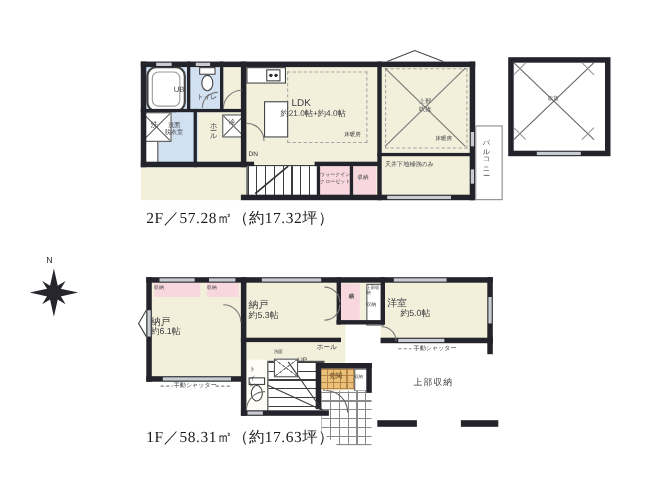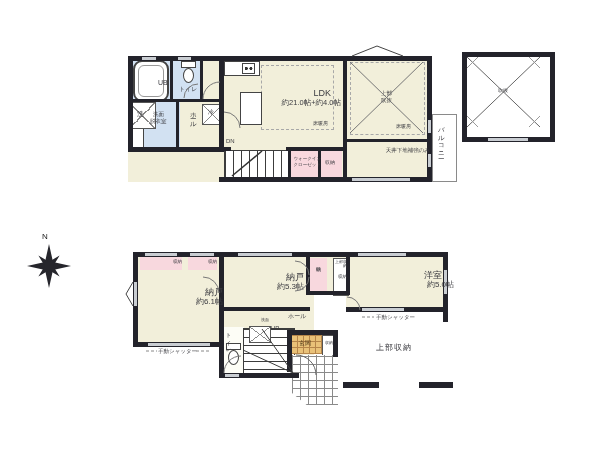--- a/index.html
+++ b/index.html
@@ -6,21 +6,21 @@
   .stage{position:relative;width:600px;height:449px;background:#ffffff;overflow:hidden;
          font-family:"Liberation Sans","DejaVu Sans",sans-serif;}
   .w{position:absolute;background:#23232b;}
   .win{position:absolute;background:#c9cdd2;}
   .room{position:absolute;}
   .cream{background:#f2efda;}
   .blue{background:#d2e1f2;}
   .pink{background:#f8d8de;}
   .whitebox{background:#ffffff;border:1px solid #555;}
   .lb{position:absolute;color:#3b3b40;white-space:nowrap;line-height:1.12;}
-  .lbc{text-align:right;white-space:normal;}
+  .lbc{text-align:left;white-space:normal;}
   .vert{writing-mode:vertical-rl;text-orientation:upright;letter-spacing:1px;}
   .cap{position:absolute;font-family:"Liberation Serif","DejaVu Serif",serif;font-size:14px;
        color:#17171a;letter-spacing:.5px;white-space:nowrap;}
   .dot{position:absolute;border:1px dashed #a8a8a8;}
   .xbox{position:absolute;background-color:#fff;border:1px solid #555;
         background-image:linear-gradient(to top right,transparent 48%,#888 48%,#888 52%,transparent 52%),
                          linear-gradient(to bottom right,transparent 48%,#888 48%,#888 52%,transparent 52%);}
   .stairs2{position:absolute;background-color:#fff;
            background-image:repeating-linear-gradient(90deg,#3c3c3c 0 1px,transparent 1px 8px);
            border:1px solid #3c3c3c;}
@@ -117,20 +117,21 @@
   <div class="lb" style="left:313px;top:121px;font-size:5px">床暖房</div>
   <div class="lb" style="left:396px;top:124px;font-size:5px">床暖房</div>
   <div class="lb" style="left:381px;top:90px;font-size:5.5px">上部</div>
   <div class="lb" style="left:381px;top:97px;font-size:5.5px">吹抜</div>
   <div class="lb lbc" style="left:350px;top:147px;width:80px;font-size:5.5px">天井下地補強のみ</div>
   <div class="lb" style="left:226px;top:138px;font-size:6px">DN</div>
   <div class="lb lbc" style="left:291px;top:156px;width:30px;font-size:4.5px">ウォークイン</div>
   <div class="lb lbc" style="left:291px;top:162px;width:30px;font-size:4.5px">クローゼット</div>
   <div class="lb" style="left:325px;top:160px;font-size:5px">収納</div>
 
+  <div class="cap" style="left:133px;top:190px">2F／57.28㎡（約17.32坪）</div>
 
   <div class="lb" style="left:42px;top:233px;font-size:8px;color:#222">N</div>
   <svg class="overlay" style="left:26px;top:243px" width="46" height="48" viewBox="0 0 46 48">
     <polygon points="23,1 27,19 45,23 27,27 23,45 19,27 1,23 19,19" fill="#26262c"></polygon>
     <polygon points="23,8 26,20 38,23 26,26 23,38 20,26 8,23 20,20" fill="#26262c" transform="rotate(45 23 23)"></polygon>
   </svg>
 
   <div class="room cream" style="left:133px;top:255px;width:90px;height:92px"></div>
   <div class="room cream" style="left:219px;top:255px;width:95px;height:123px"></div>
   <div class="room cream" style="left:308px;top:255px;width:42px;height:40px"></div>
@@ -193,20 +194,21 @@
   <div class="lb" style="left:288px;top:313px;font-size:6px">ホール</div>
   <div class="lb" style="left:271px;top:325px;font-size:6px">UP</div>
   <div class="lb vert" style="left:226px;top:329px;font-size:5.5px;height:24px">トイレ</div>
   <div class="lb lbc" style="left:249px;top:318px;width:20px;font-size:4px">洗面</div>
   <div class="lb" style="left:299px;top:340px;font-size:6px;color:#463214">玄関</div>
   <div class="lb lbc" style="left:322px;top:341px;width:11px;font-size:4px">収納</div>
   <div class="lb" style="left:376px;top:344px;font-size:8px;letter-spacing:1px">上部収納</div>
   <div class="lb" style="left:158px;top:348px;font-size:5.5px">手動シャッター</div>
   <div class="lb" style="left:376px;top:314px;font-size:5.5px">手動シャッター</div>
 
+  <div class="cap" style="left:133px;top:389px">1F／58.31㎡（約17.63坪）</div>
 
   <svg class="overlay" width="600" height="449" viewBox="0 0 600 449" fill="none">
 
     <line x1="350" y1="62" x2="423" y2="133" stroke="#777" stroke-width="1"></line>
     <line x1="423" y1="62" x2="350" y2="133" stroke="#777" stroke-width="1"></line>
 
     <line x1="467" y1="57" x2="540" y2="127" stroke="#666" stroke-width="1"></line>
     <line x1="540" y1="57" x2="467" y2="127" stroke="#666" stroke-width="1"></line>
     <line x1="467" y1="68" x2="478" y2="57" stroke="#999" stroke-width="1"></line>
     <line x1="529" y1="57" x2="540" y2="68" stroke="#999" stroke-width="1"></line>

